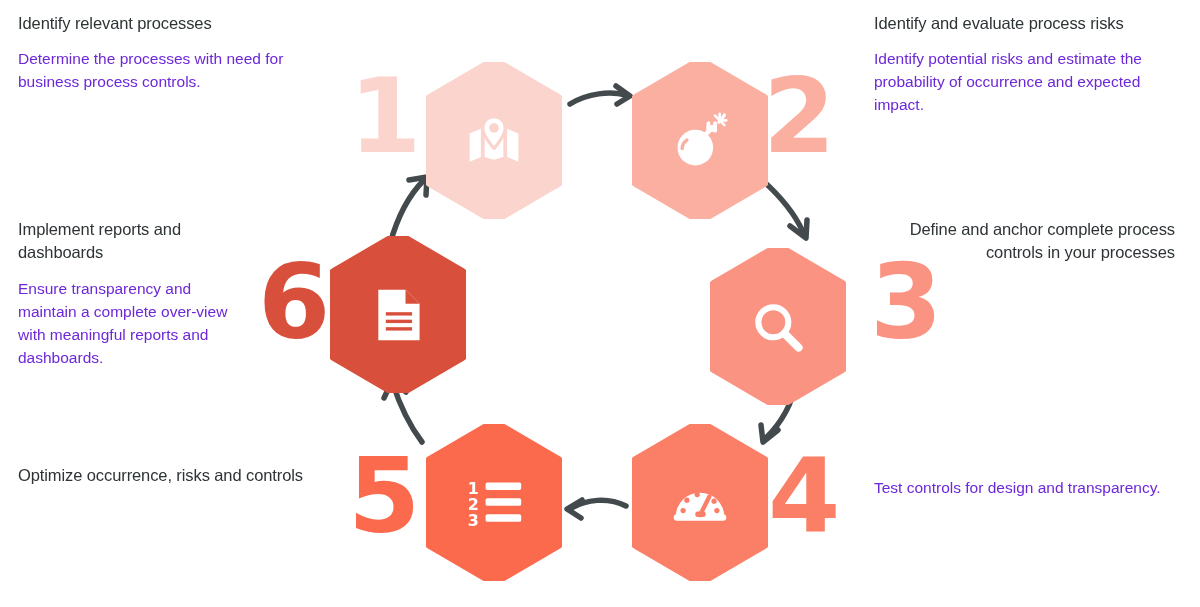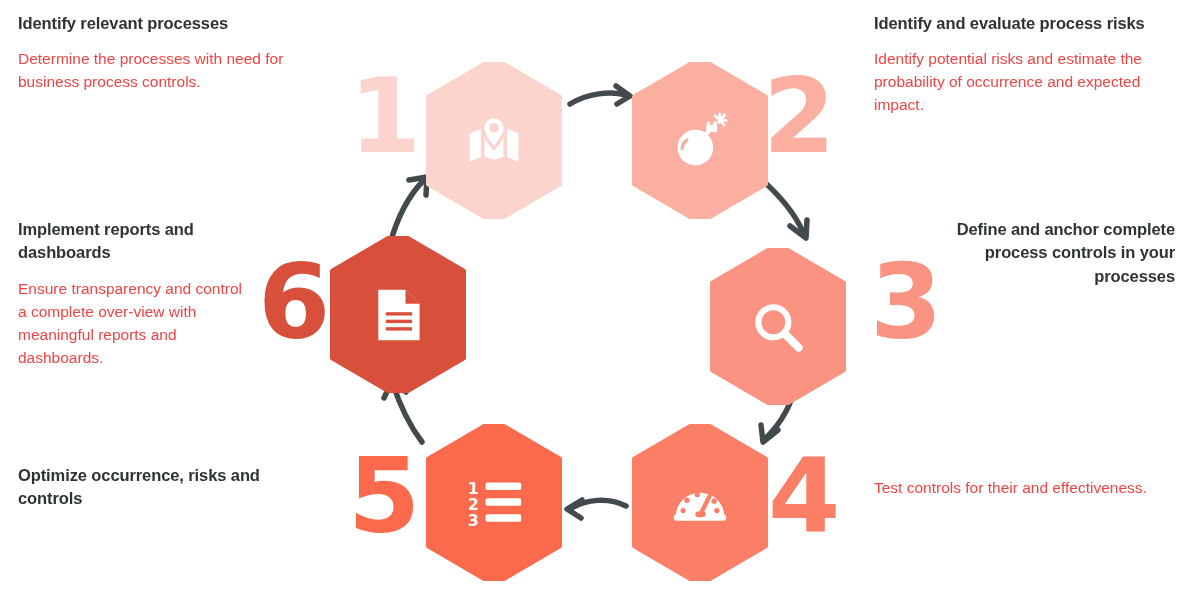--- a/index.html
+++ b/index.html
@@ -7,29 +7,29 @@
     width: 1200px; height: 607px;
     background: #ffffff;
     font-family: "Liberation Sans", sans-serif;
     overflow: hidden;
   }
   #stage { position: relative; width: 1200px; height: 607px; background: #fff; }
 
   .txt-block { position: absolute; }
   .txt-title {
     font-size: 16.5px;
-    font-weight: bold;
+    font-weight: normal;
     color: #2e3436;
     line-height: 1.42;
     letter-spacing: -0.1px;
   }
   .txt-body {
     font-size: 15.5px;
     font-weight: normal;
-    color: #ef4444;
+    color: #6d28d9;
     line-height: 1.48;
     margin-top: 13px;
   }
   .align-right { text-align: right; }
   .align-left  { text-align: left; }
 
   
   .hex {
     position: absolute;
     width: 136px; height: 157px;
@@ -68,30 +68,30 @@
   <div class="txt-block align-left" style="left:874px; top:12px; width:300px;">
     <div class="txt-title">Identify and evaluate process risks</div>
     <div class="txt-body">Identify potential risks and estimate the probability of occurrence and expected impact.</div>
   </div>
 
   <div class="txt-block align-right" style="left:909px; top:218px; width:266px;">
     <div class="txt-title">Define and anchor complete process controls in your processes</div>
   </div>
 
   <div class="txt-block align-left" style="left:874px; top:464px; width:300px;">
-    <div class="txt-body">Test controls for their and effectiveness.</div>
+    <div class="txt-body">Test controls for design and transparency.</div>
   </div>
 
   <div class="txt-block align-left" style="left:18px; top:464px; width:290px;">
     <div class="txt-title">Optimize occurrence, risks and controls</div>
   </div>
 
   <div class="txt-block align-left" style="left:18px; top:218px; width:225px;">
     <div class="txt-title">Implement reports and dashboards</div>
-    <div class="txt-body">Ensure transparency and control a complete over-view with meaningful reports and dashboards.</div>
+    <div class="txt-body">Ensure transparency and maintain a complete over-view with meaningful reports and dashboards.</div>
   </div>
 
   <div class="num" style="left:349px; top:64px; color:#fbd5cd;">1</div>
   <div class="num" style="left:763px; top:64px; color:#fbafa1;">2</div>
   <div class="num" style="left:870px; top:250px; color:#fa9381;">3</div>
   <div class="num" style="left:768px; top:444px; color:#fb7e66;">4</div>
   <div class="num" style="left:348px; top:444px; color:#fb6a4c;">5</div>
   <div class="num" style="left:258px; top:250px; color:#d8503c;">6</div>
 
   <div class="arrow" style="left:568px; top:82px;">

